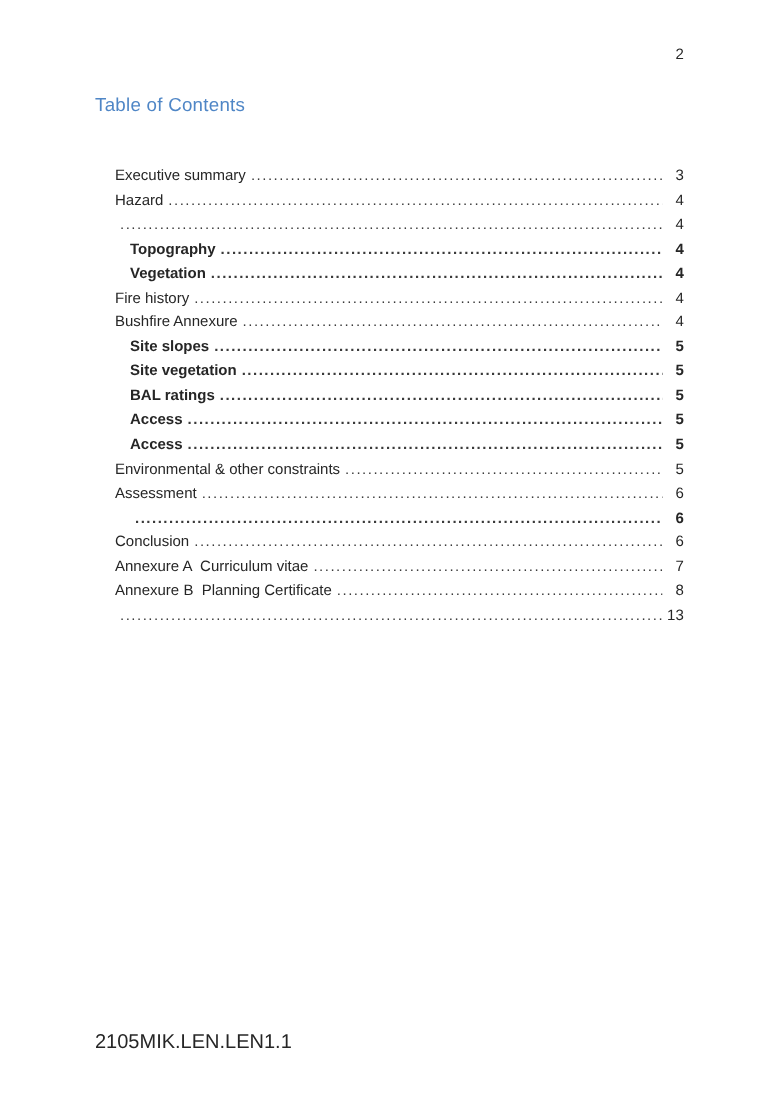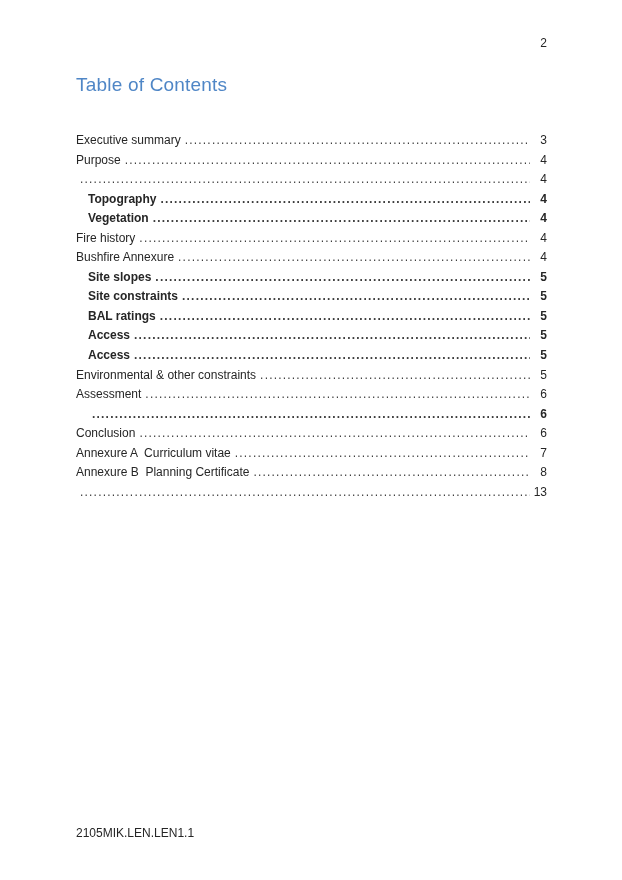--- a/index.html
+++ b/index.html
@@ -16,28 +16,28 @@
     position: absolute;
     top: 37px;
     right: 75px;
     font-size: 12px;
     line-height: 12px;
   }
   .toc-title {
     position: absolute;
     left: 76px;
     top: 76px;
-    font-size: 19px;
+    font-size: 15px;
     line-height: 18px;
     color: var(--title-blue, #4f86c6);
     letter-spacing: 0.2px;
   }
   .toc-list {
     position: absolute;
-    left: 76px;
+    left: 92px;
     right: 75px;
     top: 131px;
   }
   .toc-row {
     display: flex;
     align-items: baseline;
     height: 19.56px;
     font-size: 12px;
     line-height: 19.56px;
   }
@@ -55,40 +55,40 @@
   .toc-page {
     flex: 0 0 auto;
     min-width: 14px;
     text-align: right;
     white-space: nowrap;
   }
   .footer {
     position: absolute;
     left: 76px;
     top: 827px;
-    font-size: 12px;
+    font-size: 16px;
     line-height: 13px;
   }
 </style>
 </head>
 <body>
 
 <div class="page">
   <div class="page-number">2</div>
 
   <div class="toc-title">Table of Contents</div>
 
   <div class="toc-list">
       <div class="toc-row level-1">
         <span class="toc-label">Executive summary</span>
         <span class="toc-dots">........................................................................................................................................................................................................</span>
         <span class="toc-page">3</span>
       </div>
       <div class="toc-row level-1">
-        <span class="toc-label">Purpose</span>
+        <span class="toc-label">Hazard</span>
         <span class="toc-dots">........................................................................................................................................................................................................</span>
         <span class="toc-page">4</span>
       </div>
       <div class="toc-row level-1">
         <span class="toc-dots">........................................................................................................................................................................................................</span>
         <span class="toc-page">4</span>
       </div>
       <div class="toc-row level-2">
         <span class="toc-label">Topography</span>
         <span class="toc-dots">........................................................................................................................................................................................................</span>
@@ -108,21 +108,21 @@
         <span class="toc-label">Bushfire Annexure</span>
         <span class="toc-dots">........................................................................................................................................................................................................</span>
         <span class="toc-page">4</span>
       </div>
       <div class="toc-row level-2">
         <span class="toc-label">Site slopes</span>
         <span class="toc-dots">........................................................................................................................................................................................................</span>
         <span class="toc-page">5</span>
       </div>
       <div class="toc-row level-2">
-        <span class="toc-label">Site constraints</span>
+        <span class="toc-label">Site vegetation</span>
         <span class="toc-dots">........................................................................................................................................................................................................</span>
         <span class="toc-page">5</span>
       </div>
       <div class="toc-row level-2">
         <span class="toc-label">BAL ratings</span>
         <span class="toc-dots">........................................................................................................................................................................................................</span>
         <span class="toc-page">5</span>
       </div>
       <div class="toc-row level-2">
         <span class="toc-label">Access</span>

